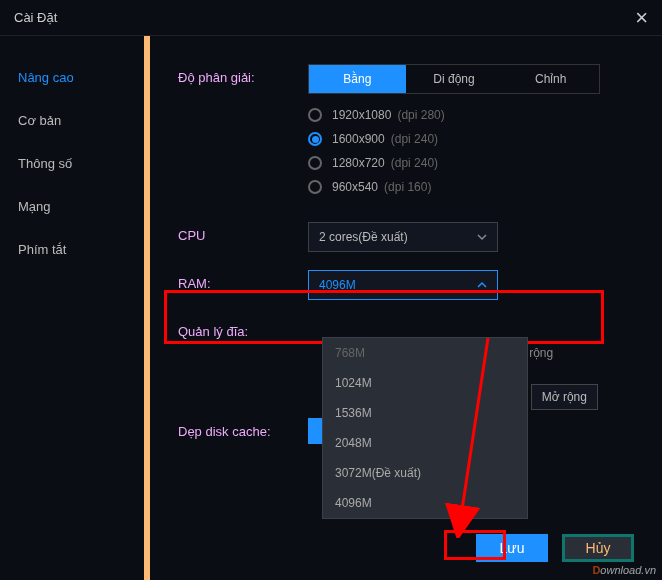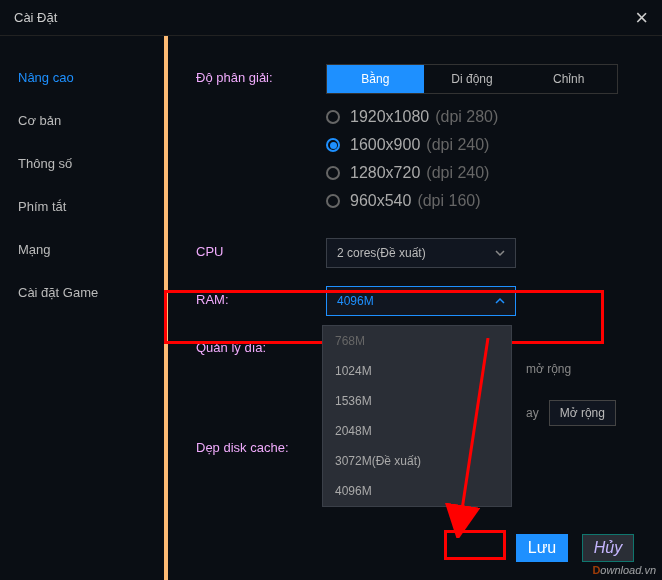--- a/index.html
+++ b/index.html
@@ -18,22 +18,22 @@
   display: flex;
   align-items: center;
   justify-content: space-between;
   padding: 0 14px;
   border-bottom: 1px solid #222;
 }
 .title { color: #ccc; font-size: 13px; }
 .close-btn { color: #ccc; font-size: 22px; font-weight: 300; cursor: pointer; }
 .body-wrap { display: flex; height: calc(100% - 36px); }
 .sidebar {
-  width: 168px;
-  border-right: 4px solid #fdba74;
+  width: 150px;
+  border-right: 6px solid #fdba74;
   padding-top: 20px;
 }
 .sidebar-item {
   padding: 14px 18px;
   color: #bbb;
   font-size: 13px;
   cursor: pointer;
 }
 .sidebar-item.active { color: #1e90ff; }
 .main {
@@ -44,21 +44,21 @@
 .row { display: flex; align-items: flex-start; margin-bottom: 18px; }
 .row-label { width: 130px; color: #f0abfc; padding-top: 6px; font-size: 13px; }
 .row-content { flex: 1; }
 .seg-group { display: flex; border: 1px solid #333; width: 292px; }
 .seg-btn {
   flex: 1; text-align: center; padding: 7px 0;
   color: #bbb; font-size: 12px; cursor: pointer;
 }
 .seg-btn.active { background: #1e90ff; color: #fff; }
 .res-list { margin-top: 14px; }
-.res-item { display: flex; align-items: center; margin-bottom: 10px; color: #888; font-size: 16px; cursor: pointer; }
+.res-item { display: flex; align-items: center; margin-bottom: 10px; color: #888; font-size: 12px; cursor: pointer; }
 .radio {
   width: 14px; height: 14px; border: 2px solid #666; border-radius: 50%;
   margin-right: 10px; display: inline-flex; align-items: center; justify-content: center;
 }
 .radio.checked { border-color: #1e90ff; }
 .radio.checked::after { content: ""; width: 7px; height: 7px; background: #1e90ff; border-radius: 50%; }
 .res-label { color: #aaa; }
 .res-dpi { color: #666; margin-left: 6px; }
 .select {
   width: 190px; height: 30px; border: 1px solid #3a3f48;
@@ -72,63 +72,62 @@
   position: absolute; border: 3px solid #f00;
   left: 164px; top: 290px; width: 440px; height: 54px;
   pointer-events: none;
 }
 .redbox2 {
   position: absolute; border: 3px solid #f00;
   left: 444px; top: 530px; width: 62px; height: 30px;
   pointer-events: none;
 }
 .dropdown {
-  position: absolute; left: 322px; top: 325px; width: 190px;
+  position: absolute; left: 322px; top: 337px; width: 206px;
   background: #2a2e36; border: 1px solid #3a3f48; z-index: 5;
 }
 .dd-item { padding: 8px 12px; color: #aaa; font-size: 12px; cursor: pointer; }
 .dd-item.dim { color: #666; }
 .small-btn {
   border: 1px solid #444; padding: 5px 10px; color: #bbb;
   font-size: 12px; background: #111620; cursor: pointer; display: inline-block;
 }
 .primary-btn {
   background: #1e90ff; color: #fff; border: none; padding: 6px 14px;
   font-size: 12px; cursor: pointer; display: inline-block;
 }
 .footer {
   position: absolute; bottom: 18px; right: 28px;
   display: flex; gap: 14px;
 }
 .footer-btn {
-  width: 52px; height: 28px; display: flex; align-items: center; justify-content: center;
-  font-size: 16px; cursor: pointer;
+  width: 72px; height: 28px; display: flex; align-items: center; justify-content: center;
+  font-size: 14px; cursor: pointer;
 }
 .footer-btn.save { background: #1e90ff; color: #fff; }
-.footer-btn.cancel { background: #2a2e36; color: #c4b5fd; border: 1px solid #0f766e; font-style: italic; }
+.footer-btn.cancel { background: #2a2e36; color: #fdba74; border: 3px solid #0f766e; }
 .arrow-svg { position: absolute; left: 438px; top: 338px; width: 60px; height: 200px; pointer-events: none; z-index: 20;}
 .watermark { position: absolute; right: 6px; bottom: 4px; color: #fff; font-size: 11px; font-style: italic; opacity: 0.6; z-index: 30;}
 .watermark .d { color: #ff5a00; font-weight: bold; font-style: normal;}
 </style>
 </head>
 <body>
 
 <div class="titlebar">
   <span class="title">Cài Đặt</span>
   <span class="close-btn">×</span>
 </div>
 
 <div class="body-wrap">
   <div class="sidebar">
     <div class="sidebar-item active">Nâng cao</div>
     <div class="sidebar-item">Cơ bản</div>
     <div class="sidebar-item">Thông số</div>
+    <div class="sidebar-item">Mạng</div>
     <div class="sidebar-item">Phím tắt</div>
-    <div class="sidebar-item">Mạng</div>
-    <div class="sidebar-item">Cài đặt Game</div>
   </div>
 
   <div class="main">
 
     <div class="row">
       <div class="row-label">Độ phân giải:</div>
       <div class="row-content">
         <div class="seg-group">
           <div class="seg-btn active">Bằng</div>
           <div class="seg-btn">Di động</div>

